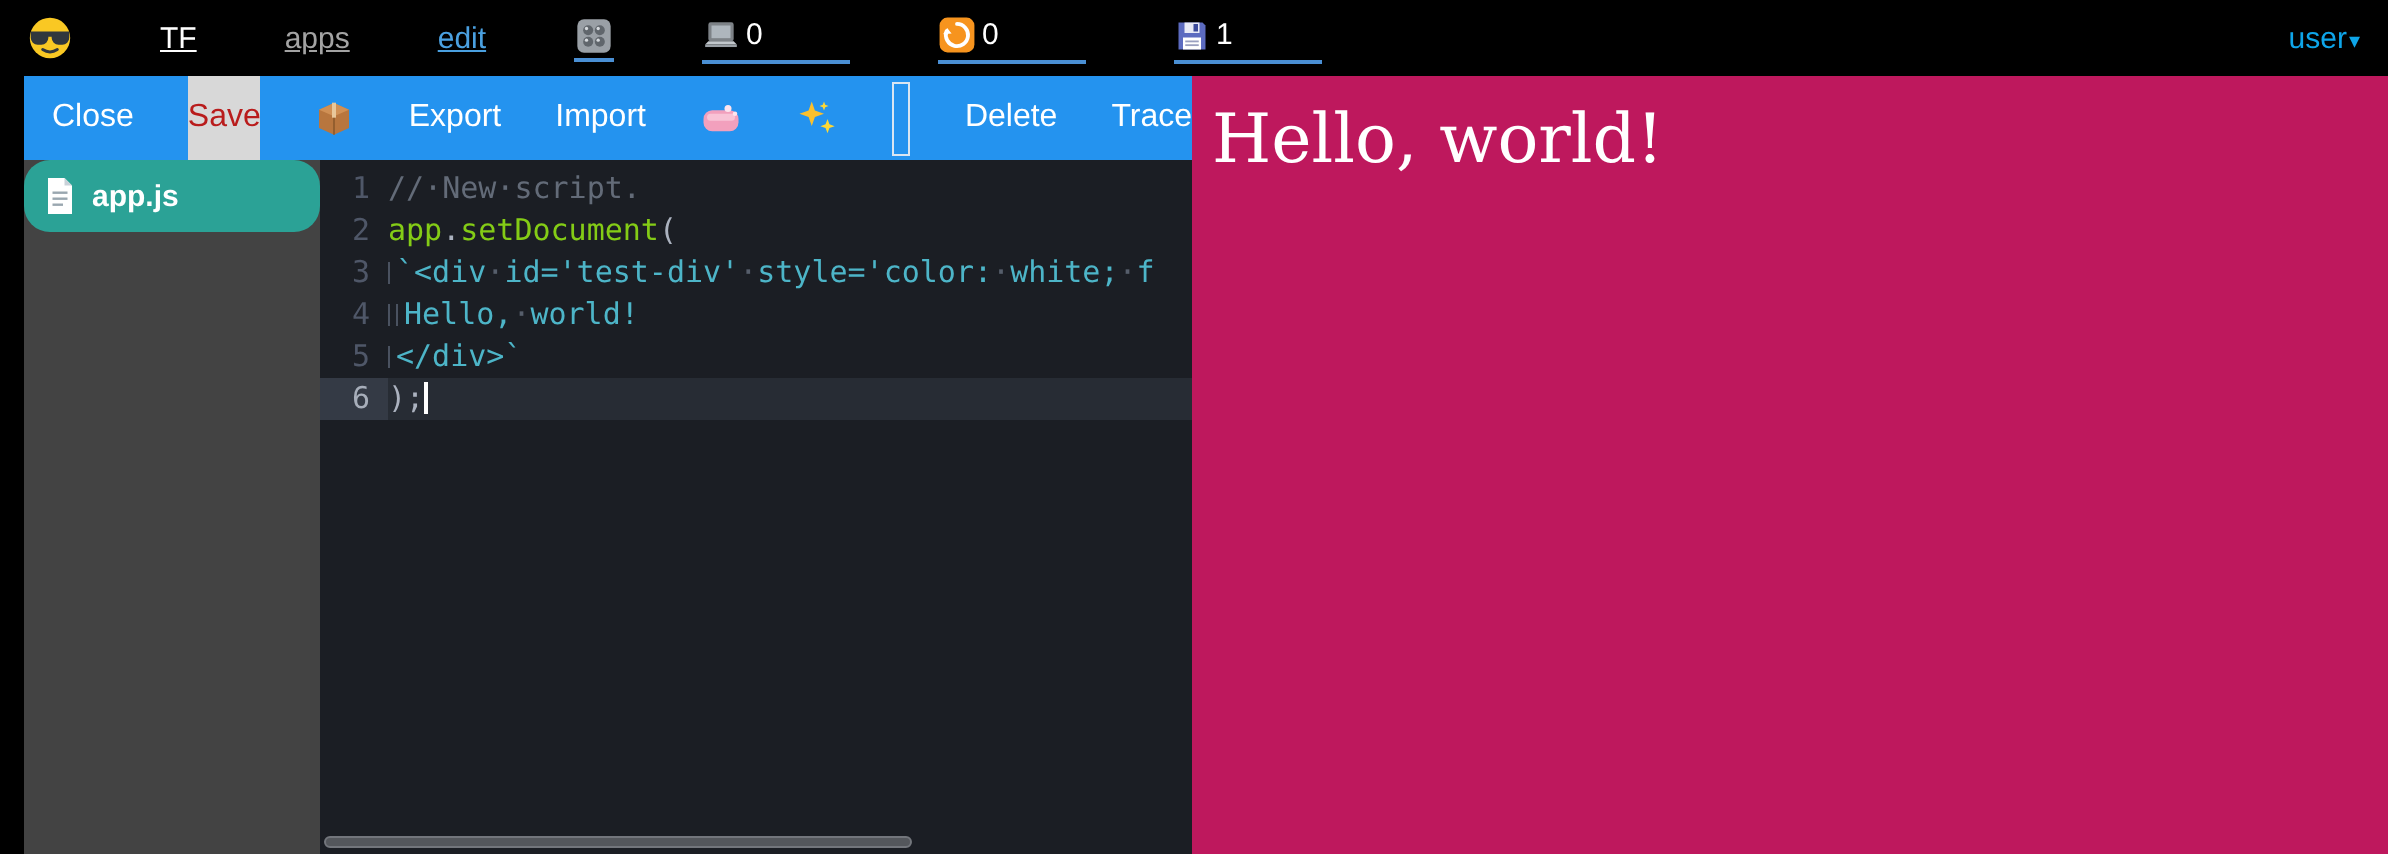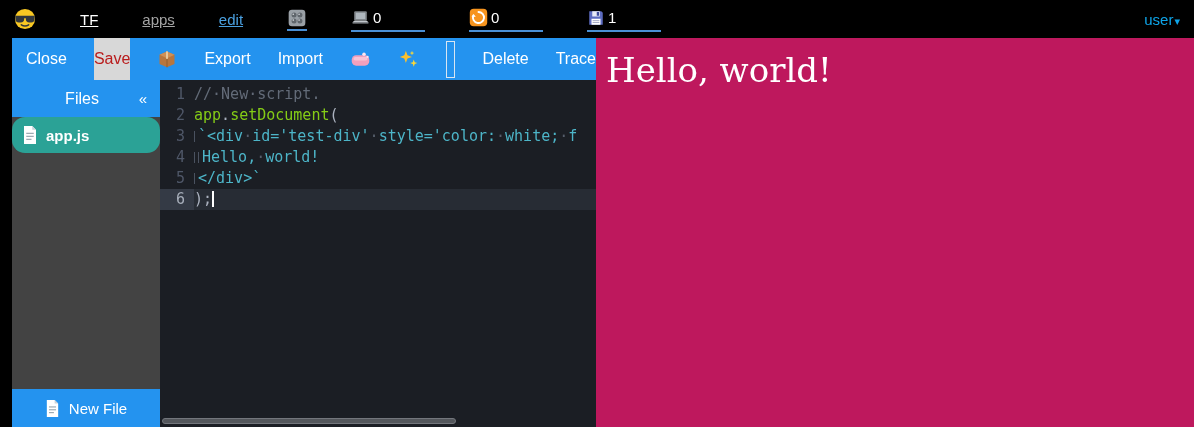--- a/index.html
+++ b/index.html
@@ -182,45 +182,31 @@
         </svg>
       </button>
       <button class="empty-slot"></button>
       <button class="tbtn">Delete</button>
       <button class="tbtn">Trace</button>
     </div>
 
     <div class="panes">
 
       <aside class="sidebar">
-        <div class="files-header">
-          <span class="ttl">Files</span>
-          <span class="collapse">«</span>
-        </div>
         <div class="file-row selected">
           <svg width="16" height="18" viewBox="0 0 20 24">
             <path d="M2 0h11l5 5v19H2z" fill="#ffffff"></path>
             <path d="M13 0l5 5h-5z" fill="#c9d2d9"></path>
             <rect x="5" y="9" width="10" height="1.6" fill="#9aa7b0"></rect>
             <rect x="5" y="13" width="10" height="1.6" fill="#9aa7b0"></rect>
             <rect x="5" y="17" width="7" height="1.6" fill="#9aa7b0"></rect>
           </svg>
           <span class="fname">app.js</span>
         </div>
         <div class="side-filler"></div>
-        <button class="side-btn">
-          <svg width="15" height="17" viewBox="0 0 20 24">
-            <path d="M2 0h11l5 5v19H2z" fill="#ffffff"></path>
-            <path d="M13 0l5 5h-5z" fill="#c9d2d9"></path>
-            <rect x="5" y="9" width="10" height="1.6" fill="#9aa7b0"></rect>
-            <rect x="5" y="13" width="10" height="1.6" fill="#9aa7b0"></rect>
-            <rect x="5" y="17" width="7" height="1.6" fill="#9aa7b0"></rect>
-          </svg>
-          <span>New File</span>
-        </button>
       </aside>
 
       <div class="editor">
         <div id="code">
             <div class="cl"><span class="gut">1</span><span class="lc"><span class="com">//·New·script.</span></span></div>
             <div class="cl"><span class="gut">2</span><span class="lc"><span class="red">app</span><span class="cm">.</span><span class="red">setDocument</span><span class="cm">(</span></span></div>
             <div class="cl"><span class="gut">3</span><span class="lc"><span class="tab"></span><span class="str">`&lt;div</span><span class="ws">·</span><span class="str">id='test-div'</span><span class="ws">·</span><span class="str">style='color:</span><span class="ws">·</span><span class="str">white;</span><span class="ws">·</span><span class="str">f</span></span></div>
             <div class="cl"><span class="gut">4</span><span class="lc"><span class="tab"></span><span class="tab"></span><span class="str">Hello,</span><span class="ws">·</span><span class="str">world!</span></span></div>
             <div class="cl"><span class="gut">5</span><span class="lc"><span class="tab"></span><span class="str">&lt;/div&gt;`</span></span></div>
             <div class="cl act"><span class="gut">6</span><span class="lc"><span class="cm">);</span><span class="cursor"></span></span></div>

